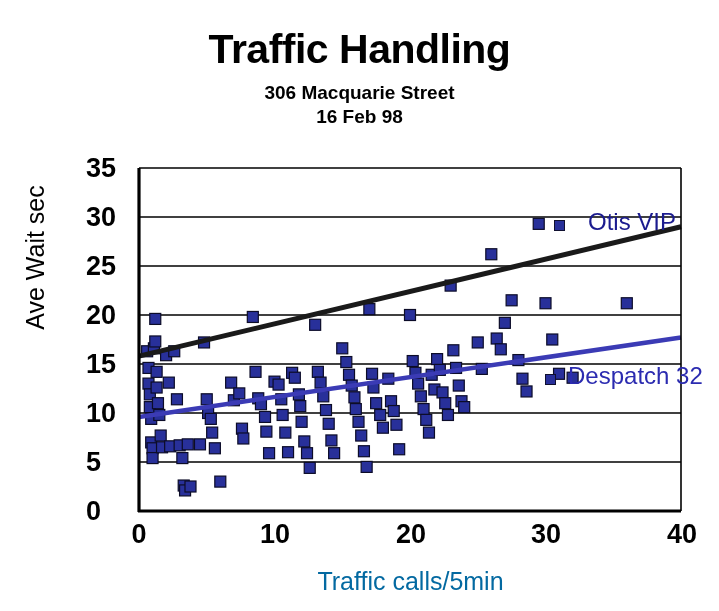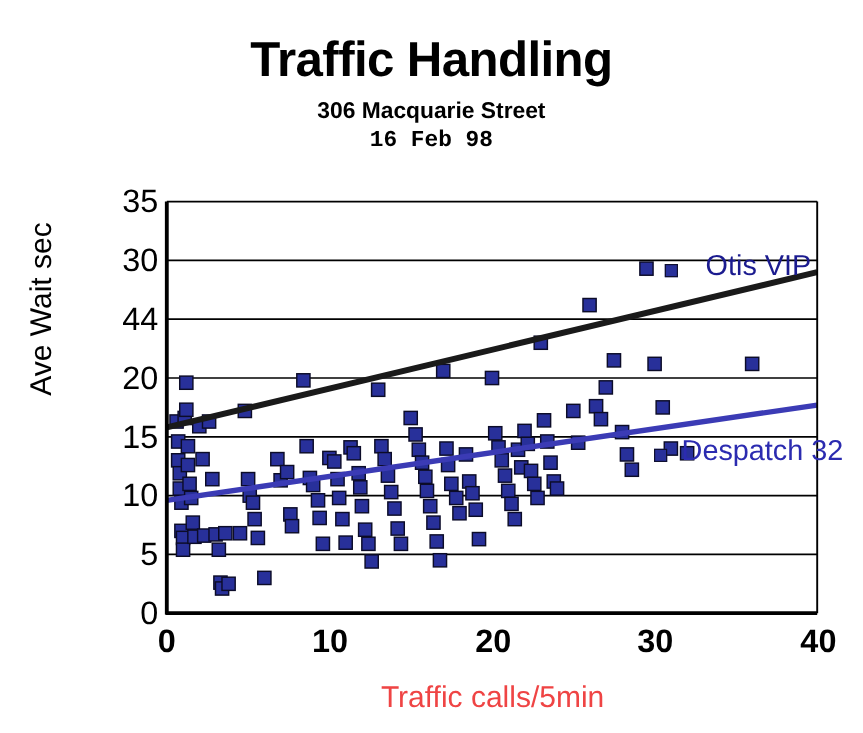--- a/index.html
+++ b/index.html
@@ -46,21 +46,20 @@
   }
   .subtitle2 {
     position: absolute;
     left: 0;
     top: 106px;
     width: 719px;
     text-align: center;
     font-size: 19px;
     font-weight: bold;
     color: #000000;
-    font-family: Liberation Mono, monospace;
   }
 
   .ylabel {
     position: absolute;
     left: -95px;
     top: 243px;
     width: 260px;
     text-align: center;
     font-size: 25px;
     color: #000000;
@@ -69,30 +68,30 @@
     white-space: nowrap;
   }
 
   .xlabel {
     position: absolute;
     left: 139px;
     top: 567px;
     width: 543px;
     text-align: center;
     font-size: 25px;
-    color: #ef4444;
+    color: #0369a1;
   }
 
   .ytick {
     position: absolute;
     right: 0;
     width: 46px;
-    text-align: right;
+    text-align: left;
     font-size: 27px;
-    font-weight: normal;
+    font-weight: bold;
     color: #000000;
     line-height: 1;
   }
   .ytick-wrap {
     position: absolute;
     left: 76px;
     top: 0;
     width: 56px;
     height: 611px;
   }
@@ -147,21 +146,21 @@
   <div class="title">Traffic Handling</div>
   <div class="subtitle1">306 Macquarie Street</div>
   <div class="subtitle2">16 Feb 98</div>
 
   <div class="ylabel">Ave Wait  sec</div>
   <div class="xlabel">Traffic  calls/5min</div>
 
   <div class="ytick-wrap">
     <div class="ytick" style="top:155px">35</div>
     <div class="ytick" style="top:204px">30</div>
-    <div class="ytick" style="top:253px">44</div>
+    <div class="ytick" style="top:253px">25</div>
     <div class="ytick" style="top:302px">20</div>
     <div class="ytick" style="top:351px">15</div>
     <div class="ytick" style="top:400px">10</div>
     <div class="ytick" style="top:449px">5</div>
     <div class="ytick" style="top:498px">0</div>
   </div>
 
   <div class="xtick" style="left:109px">0</div>
   <div class="xtick" style="left:245px">10</div>
   <div class="xtick" style="left:381px">20</div>

